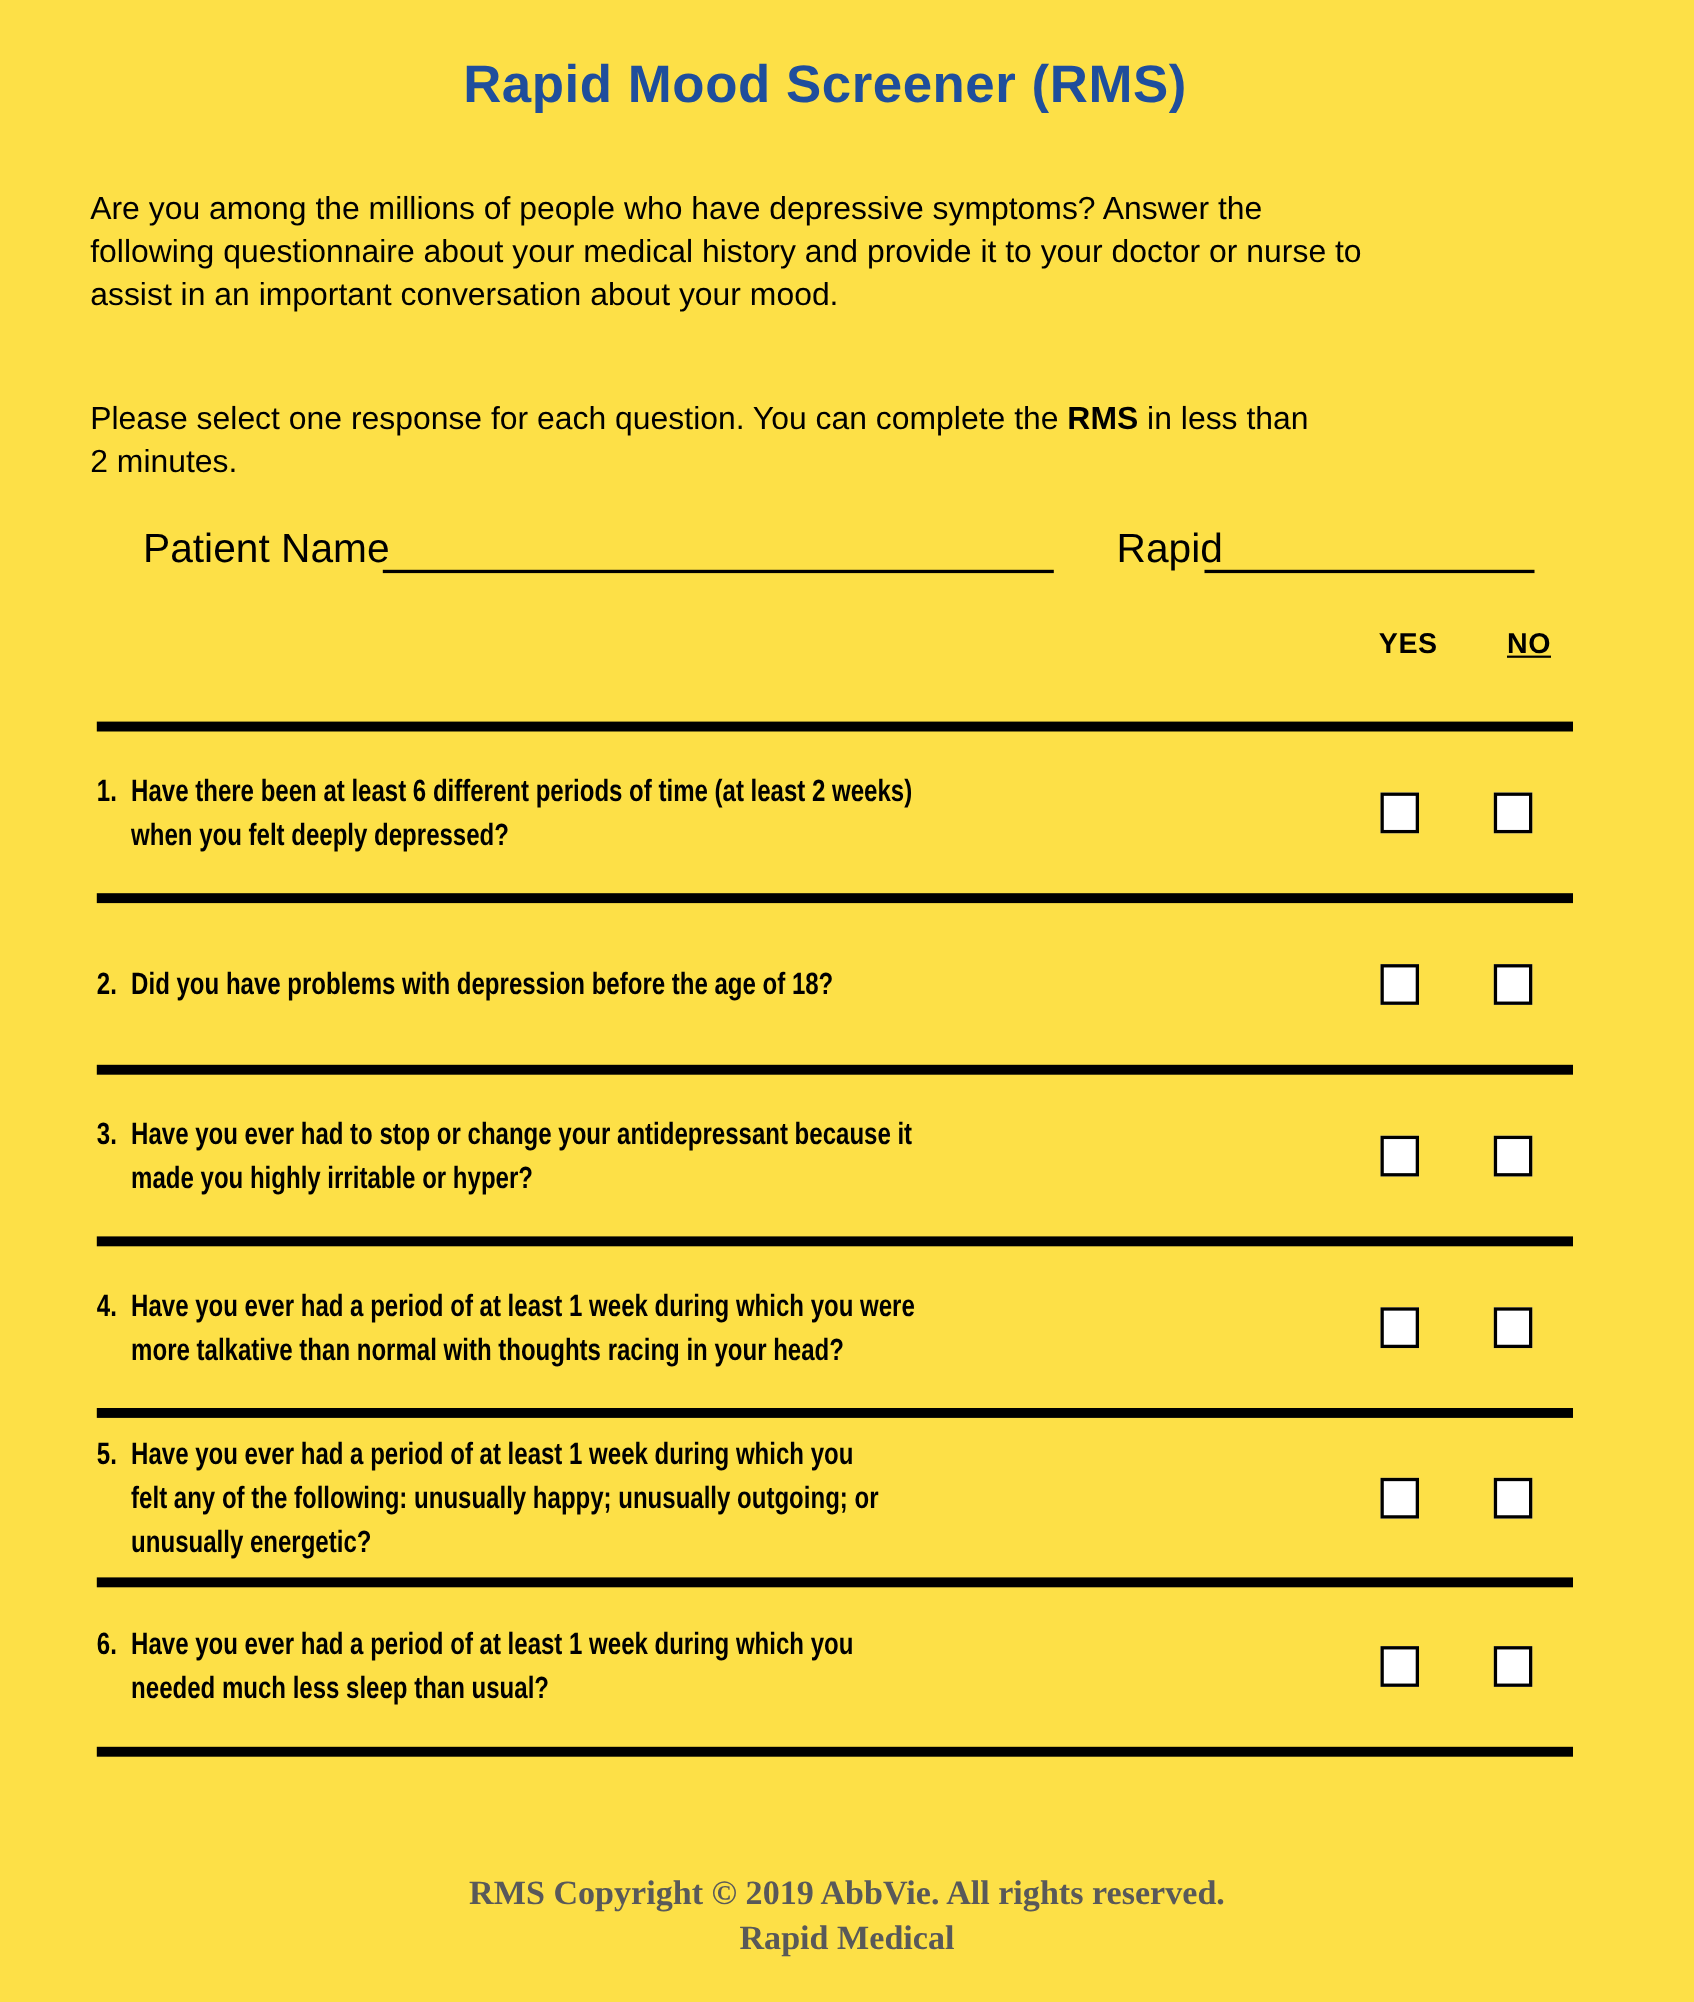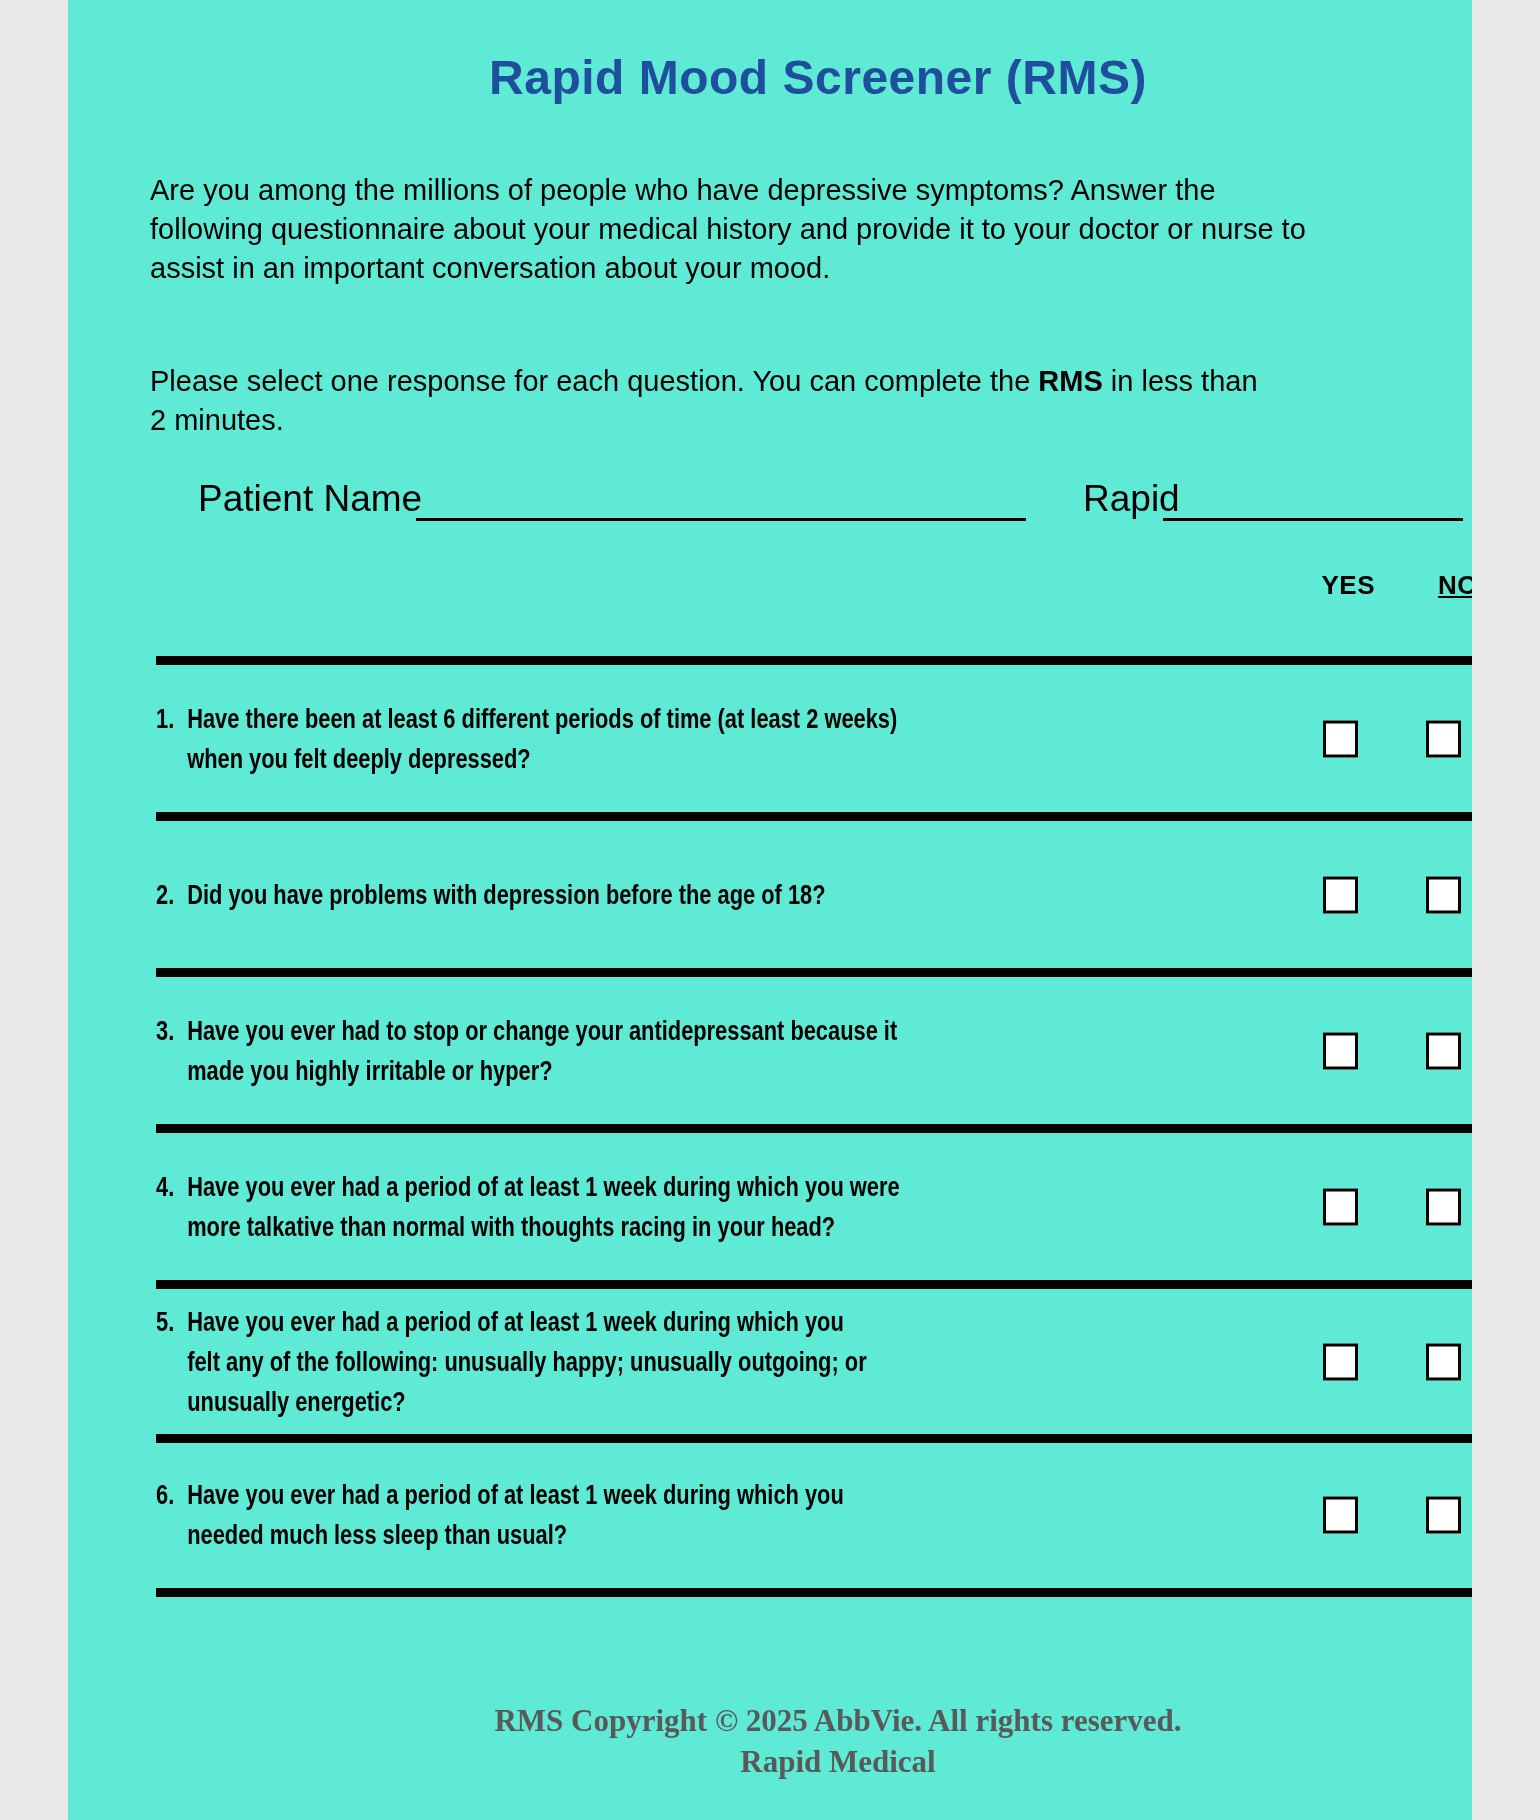--- a/index.html
+++ b/index.html
@@ -1,18 +1,18 @@
 <!DOCTYPE html>
 <html><head>
 <meta charset="utf-8">
 <style>
   html,body { margin:0; padding:0; background:#e8e8e8; }
   .page {
-    position:relative; width:1404px; height:1820px; margin:0 auto;
-    background:#5eead4; overflow:hidden;
+    position:relative; width:1540px; height:1820px; margin:0 auto;
+    background:#fde047; overflow:hidden;
     font-family:"Liberation Sans", sans-serif; color:#000;
     --title-blue:#1F4E9C; --footer-gray:#595959;
   }
   .title {
     position:absolute; top:50px; left:0; width:1500px; margin:0;
     text-align:center; font-size:48px; font-weight:bold;
     color:var(--title-blue); letter-spacing:0.5px;
   }
   .intro {
     position:absolute; top:171px; left:82px; width:1230px; margin:0;
@@ -140,17 +140,17 @@
     <div class="qinner">
       <span class="qnum">6.</span>
       <span class="qbody">Have you ever had a period of at least 1 week during which you
 needed much less sleep than usual?</span>
     </div>
     <div class="cb cb-yes"></div>
     <div class="cb cb-no"></div>
   </div>
 
   <div class="footer">
-    <div>RMS Copyright © 2025 AbbVie. All rights reserved.</div>
+    <div>RMS Copyright © 2019 AbbVie. All rights reserved.</div>
     <div>Rapid Medical</div>
   </div>
 
 </div>
 
 </body></html>

